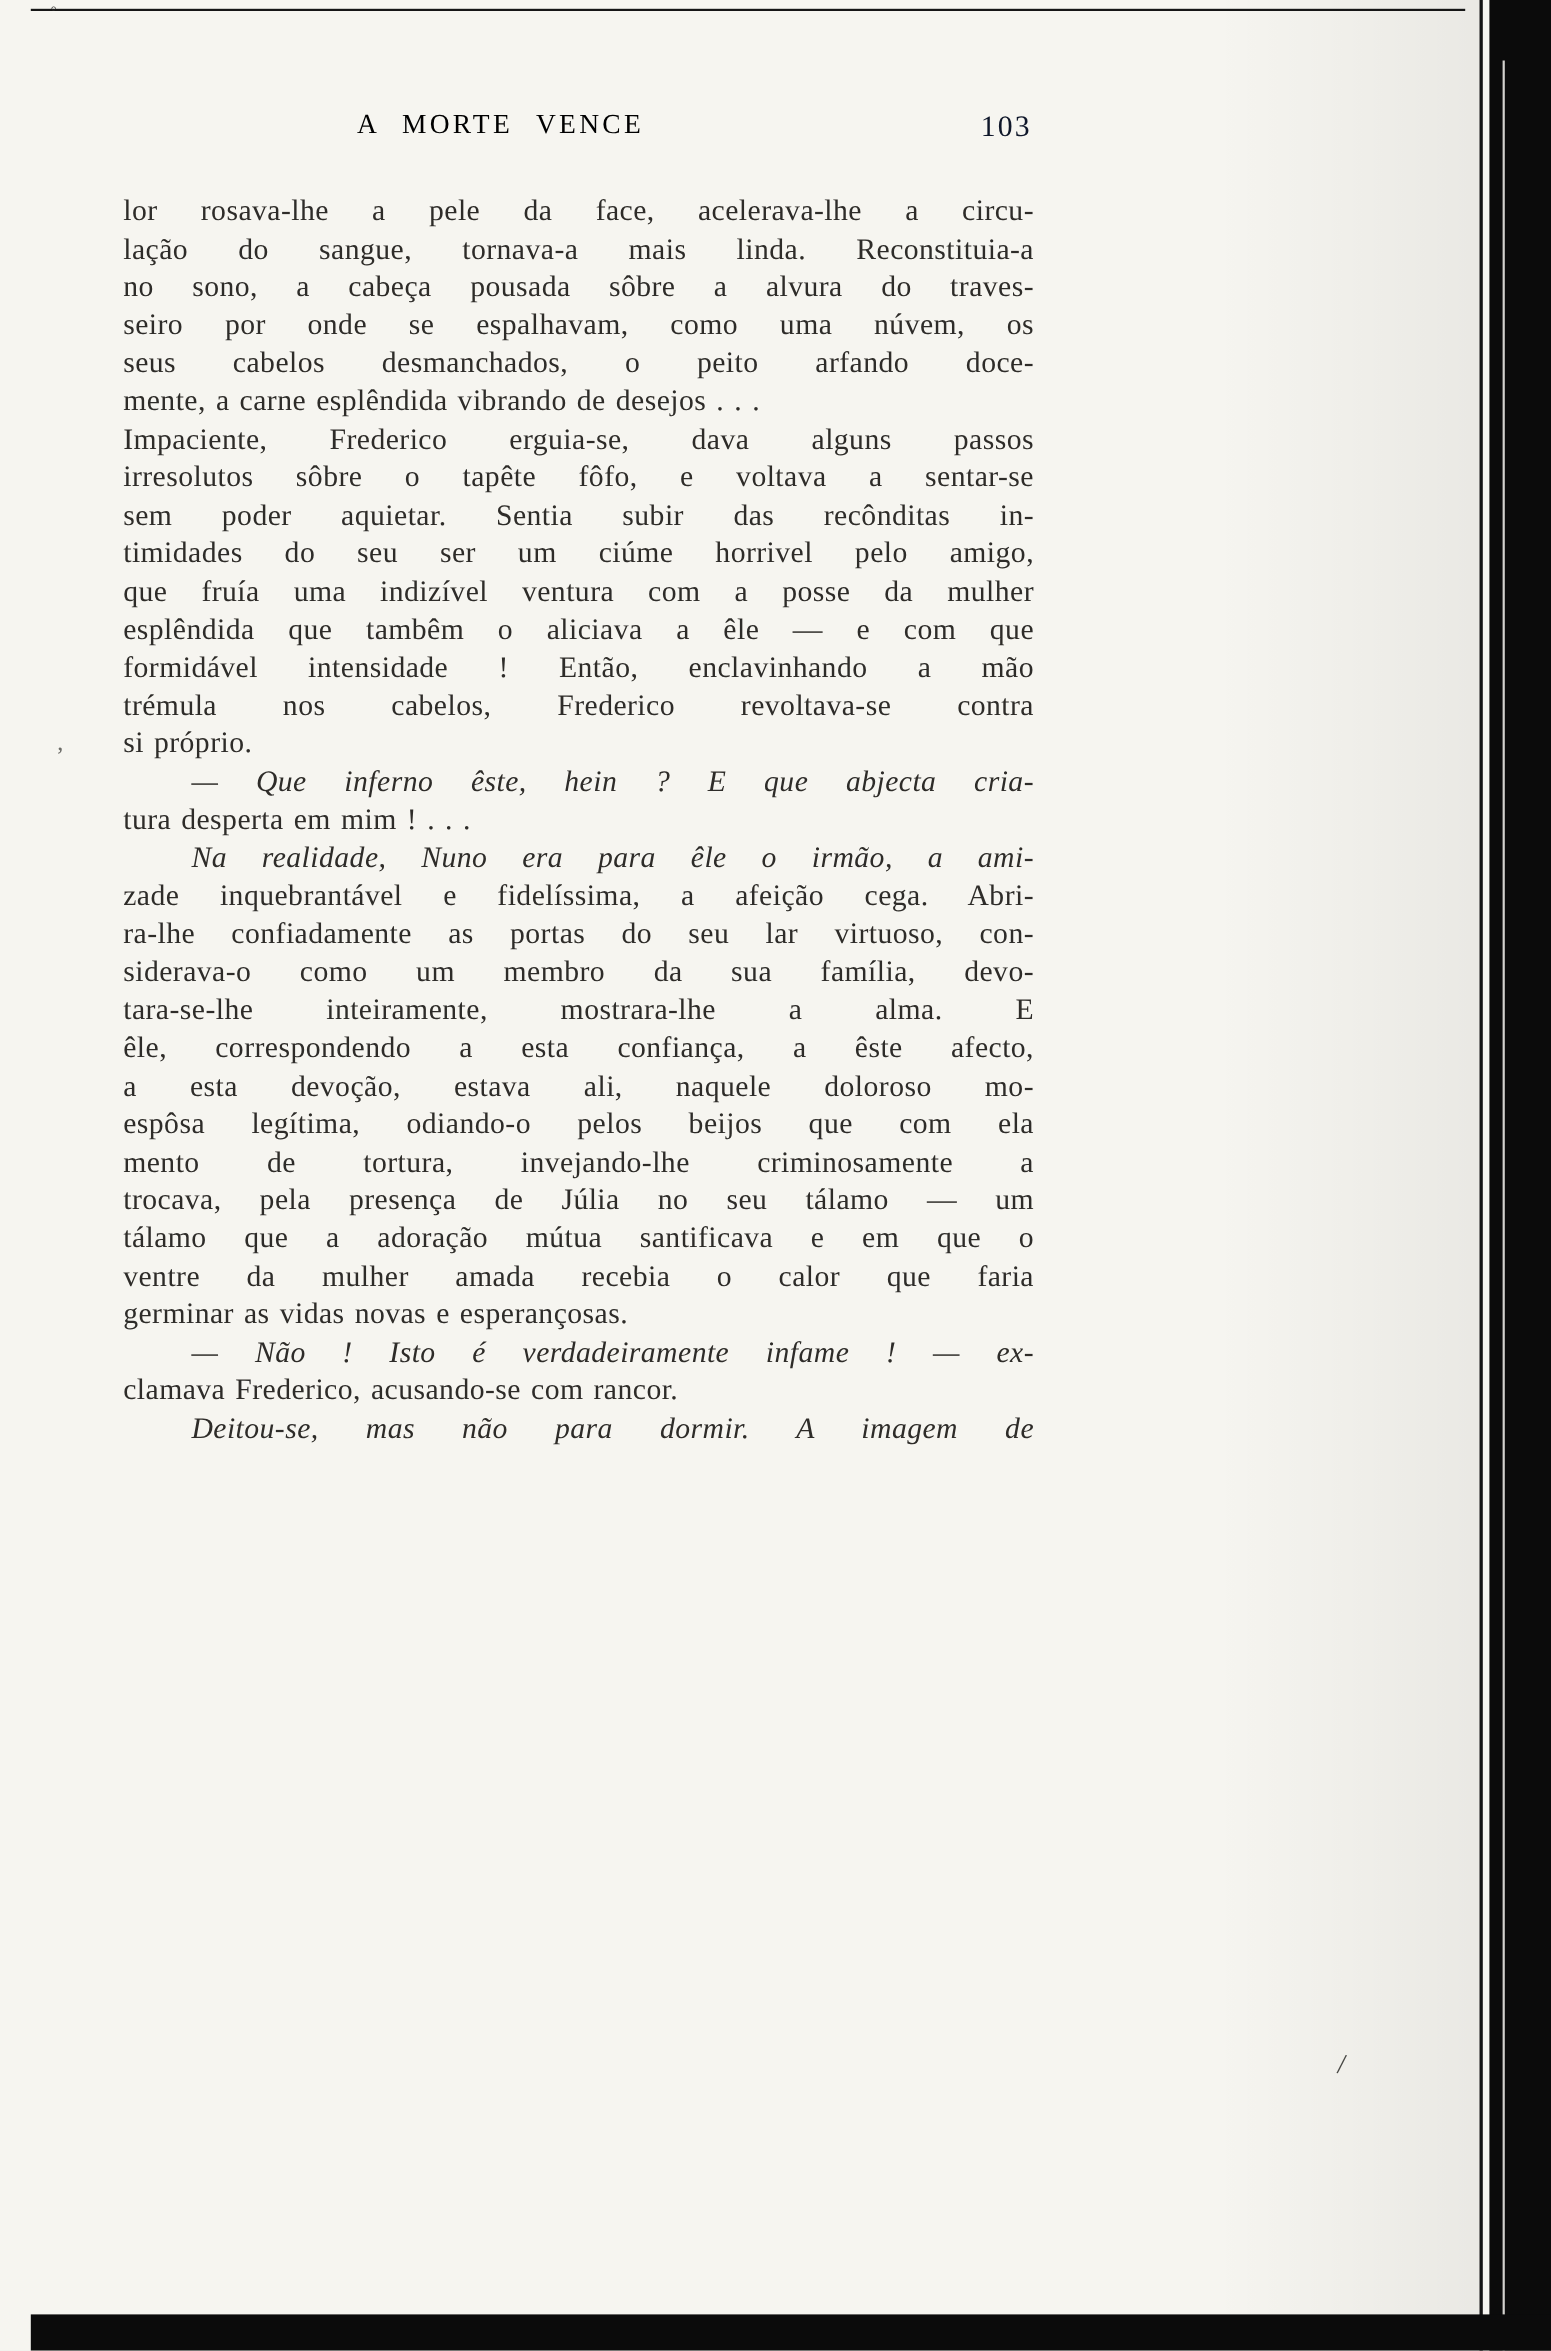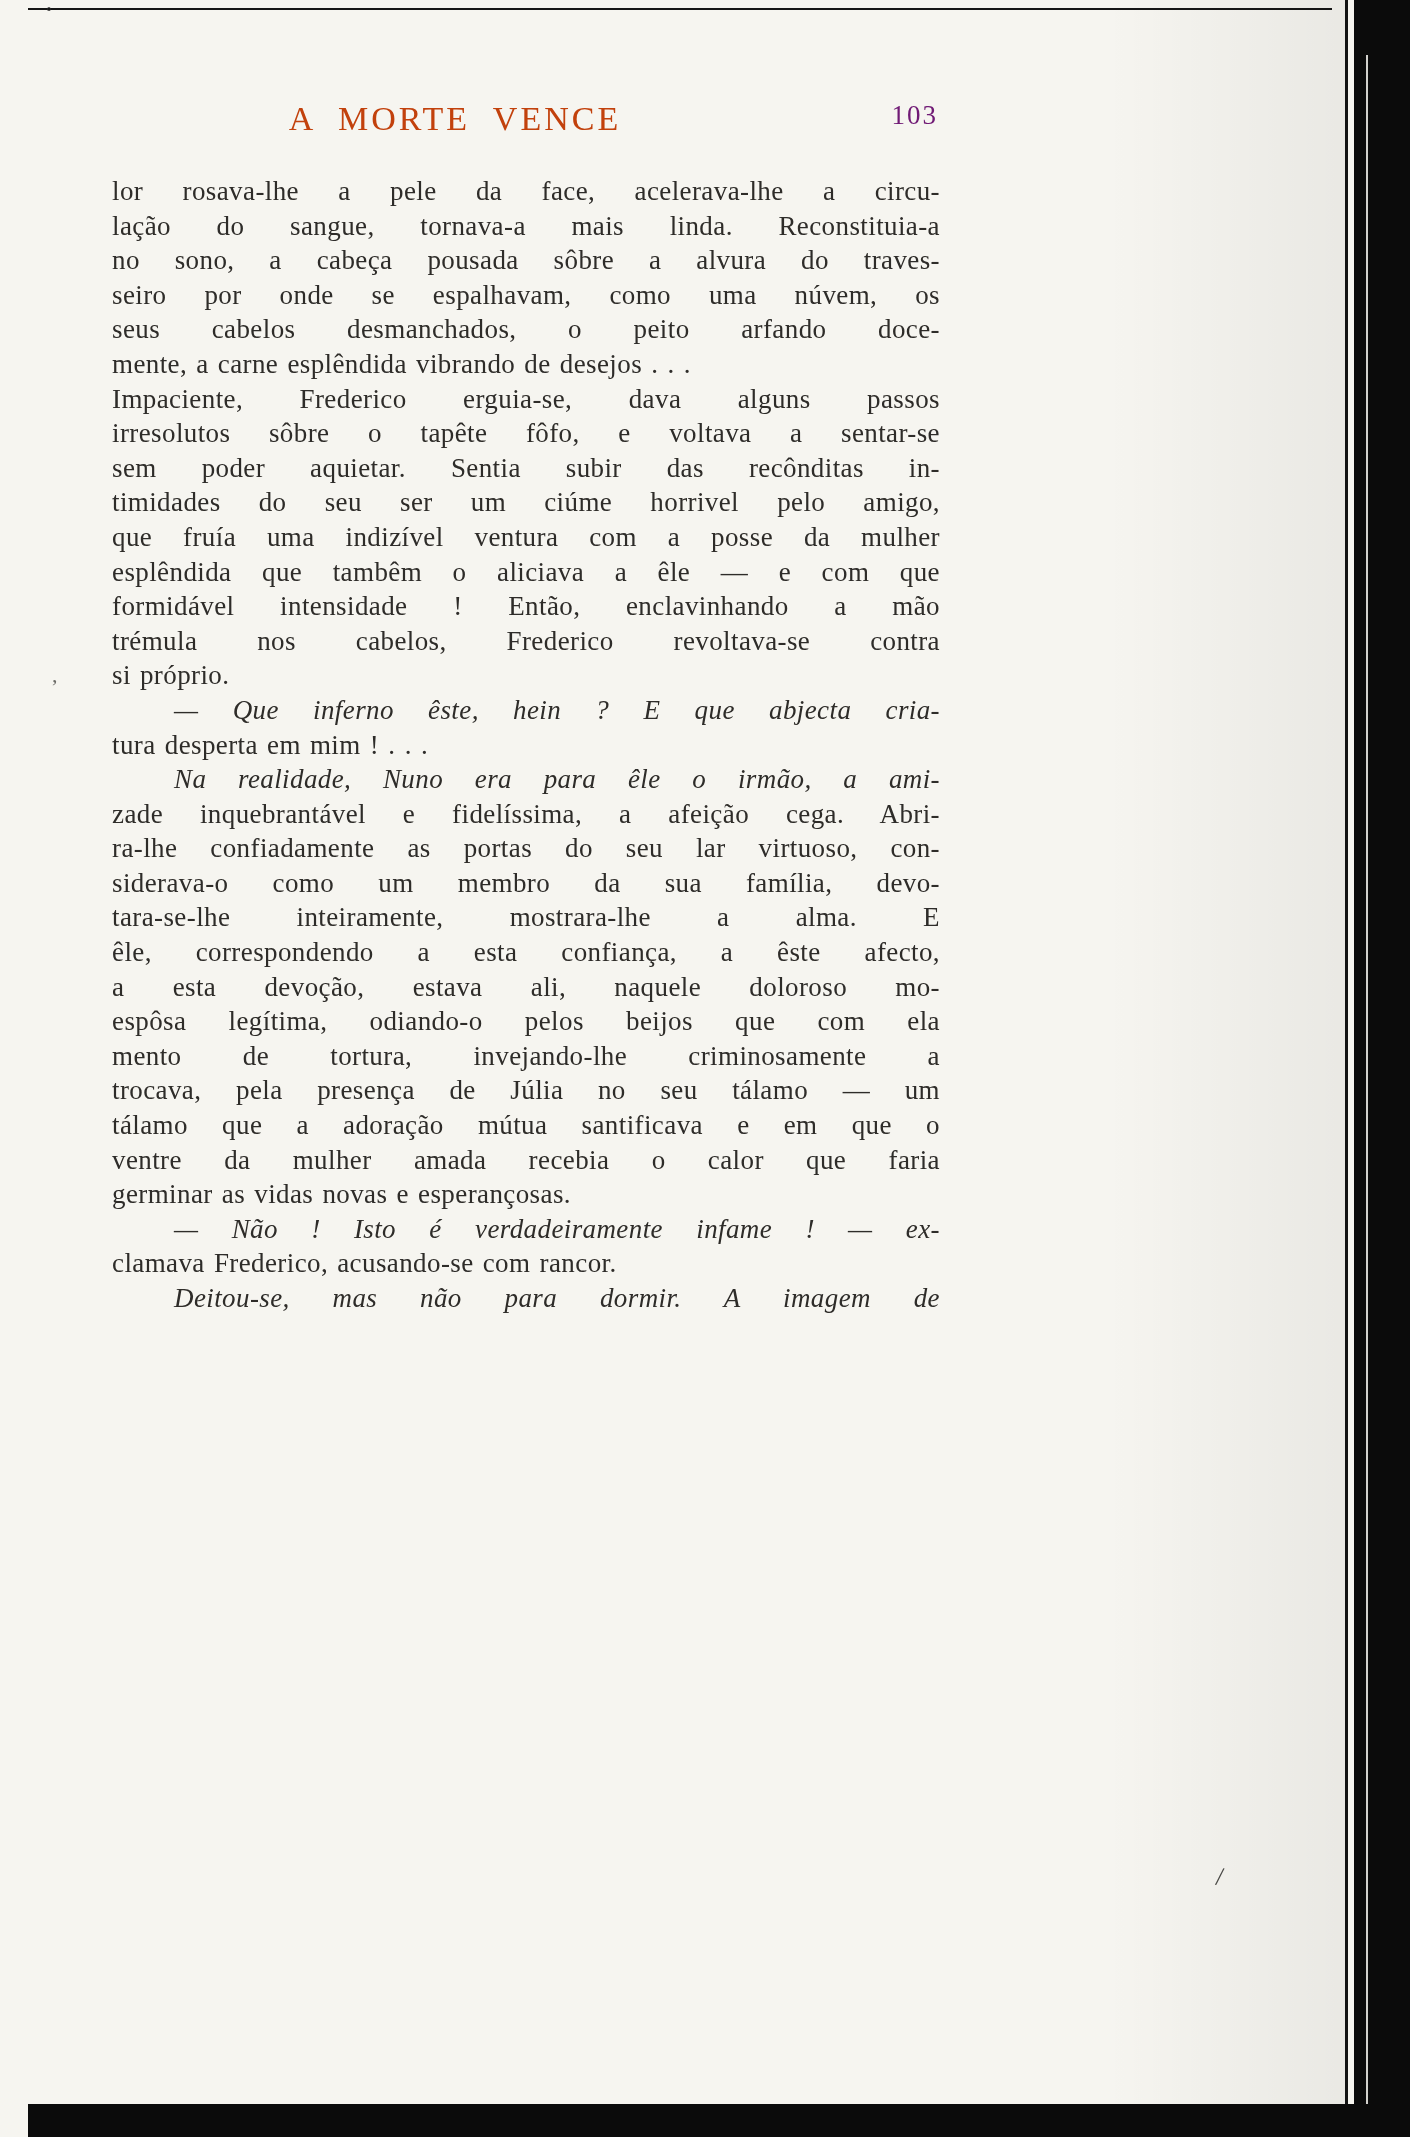--- a/index.html
+++ b/index.html
@@ -48,26 +48,26 @@
     pointer-events:none;
   }
   .page-content {
     position:absolute; left:112px; top:100px; width:828px;
   }
   .page-header {
     position:relative; height:34px;
   }
   .running-title {
     position:absolute; left:343px; top:0; transform:translateX(-50%);
-    font-size:34px; letter-spacing:3px; word-spacing:12px;
-    white-space:nowrap; color:#c2410c;
+    font-size:25px; letter-spacing:3px; word-spacing:12px;
+    white-space:nowrap; color:#000000;
   }
   .page-number {
     position:absolute; right:2px; top:0;
-    font-size:27px; letter-spacing:2px; color:#701a75;
+    font-size:27px; letter-spacing:2px; color:#0f172a;
   }
   .body-text {
     margin-top:40px;
     font-size:27px;
     letter-spacing:0.4px;
     word-spacing:2px;
   }
   .line {
     line-height:34.6px;
     height:34.6px;

